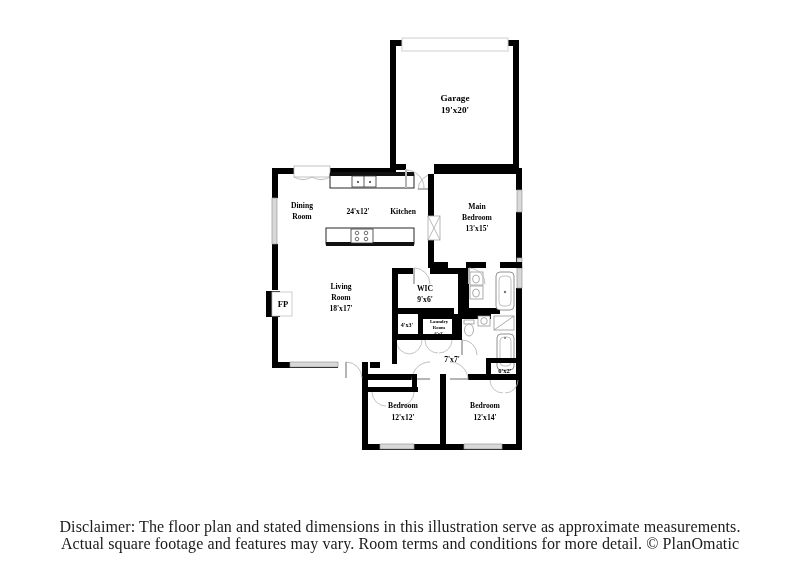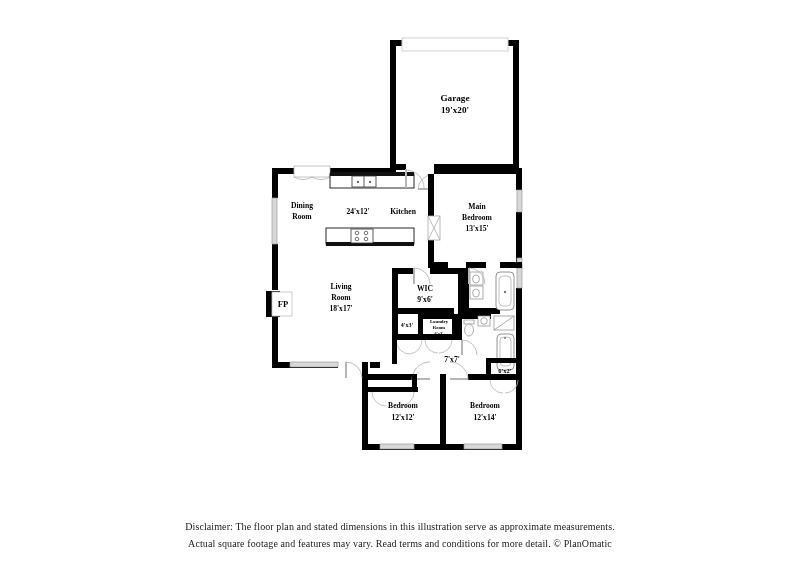--- a/index.html
+++ b/index.html
@@ -23,21 +23,21 @@
     height: 582px;
   }
 
   .disclaimer {
     position: absolute;
     left: 0;
     top: 518px;
     width: 800px;
     text-align: center;
     font-family: "Liberation Serif", serif;
-    font-size: 10px;
+    font-size: 16px;
     line-height: 17px;
     color: #1a1a1a;
     letter-spacing: 0.1px;
   }
   .disclaimer div { white-space: nowrap; }
 
   
   .roomlabel {
     font-family: "Liberation Serif", serif;
     font-weight: bold;
@@ -305,14 +305,14 @@
 
   <g>
     <text class="roomlabel r9" x="485" y="408">Bedroom</text>
     <text class="roomlabel r9" x="485" y="420">12'x14'</text>
   </g>
 
 </svg>
 
 <div class="disclaimer">
   <div>Disclaimer: The floor plan and stated dimensions in this illustration serve as approximate measurements.</div>
-  <div>Actual square footage and features may vary. Read terms and conditions for more detail. © PlanOmatic</div>
+  <div>Actual square footage and features may vary. Room terms and conditions for more detail. © PlanOmatic</div>
 </div>
 
 </body></html>

